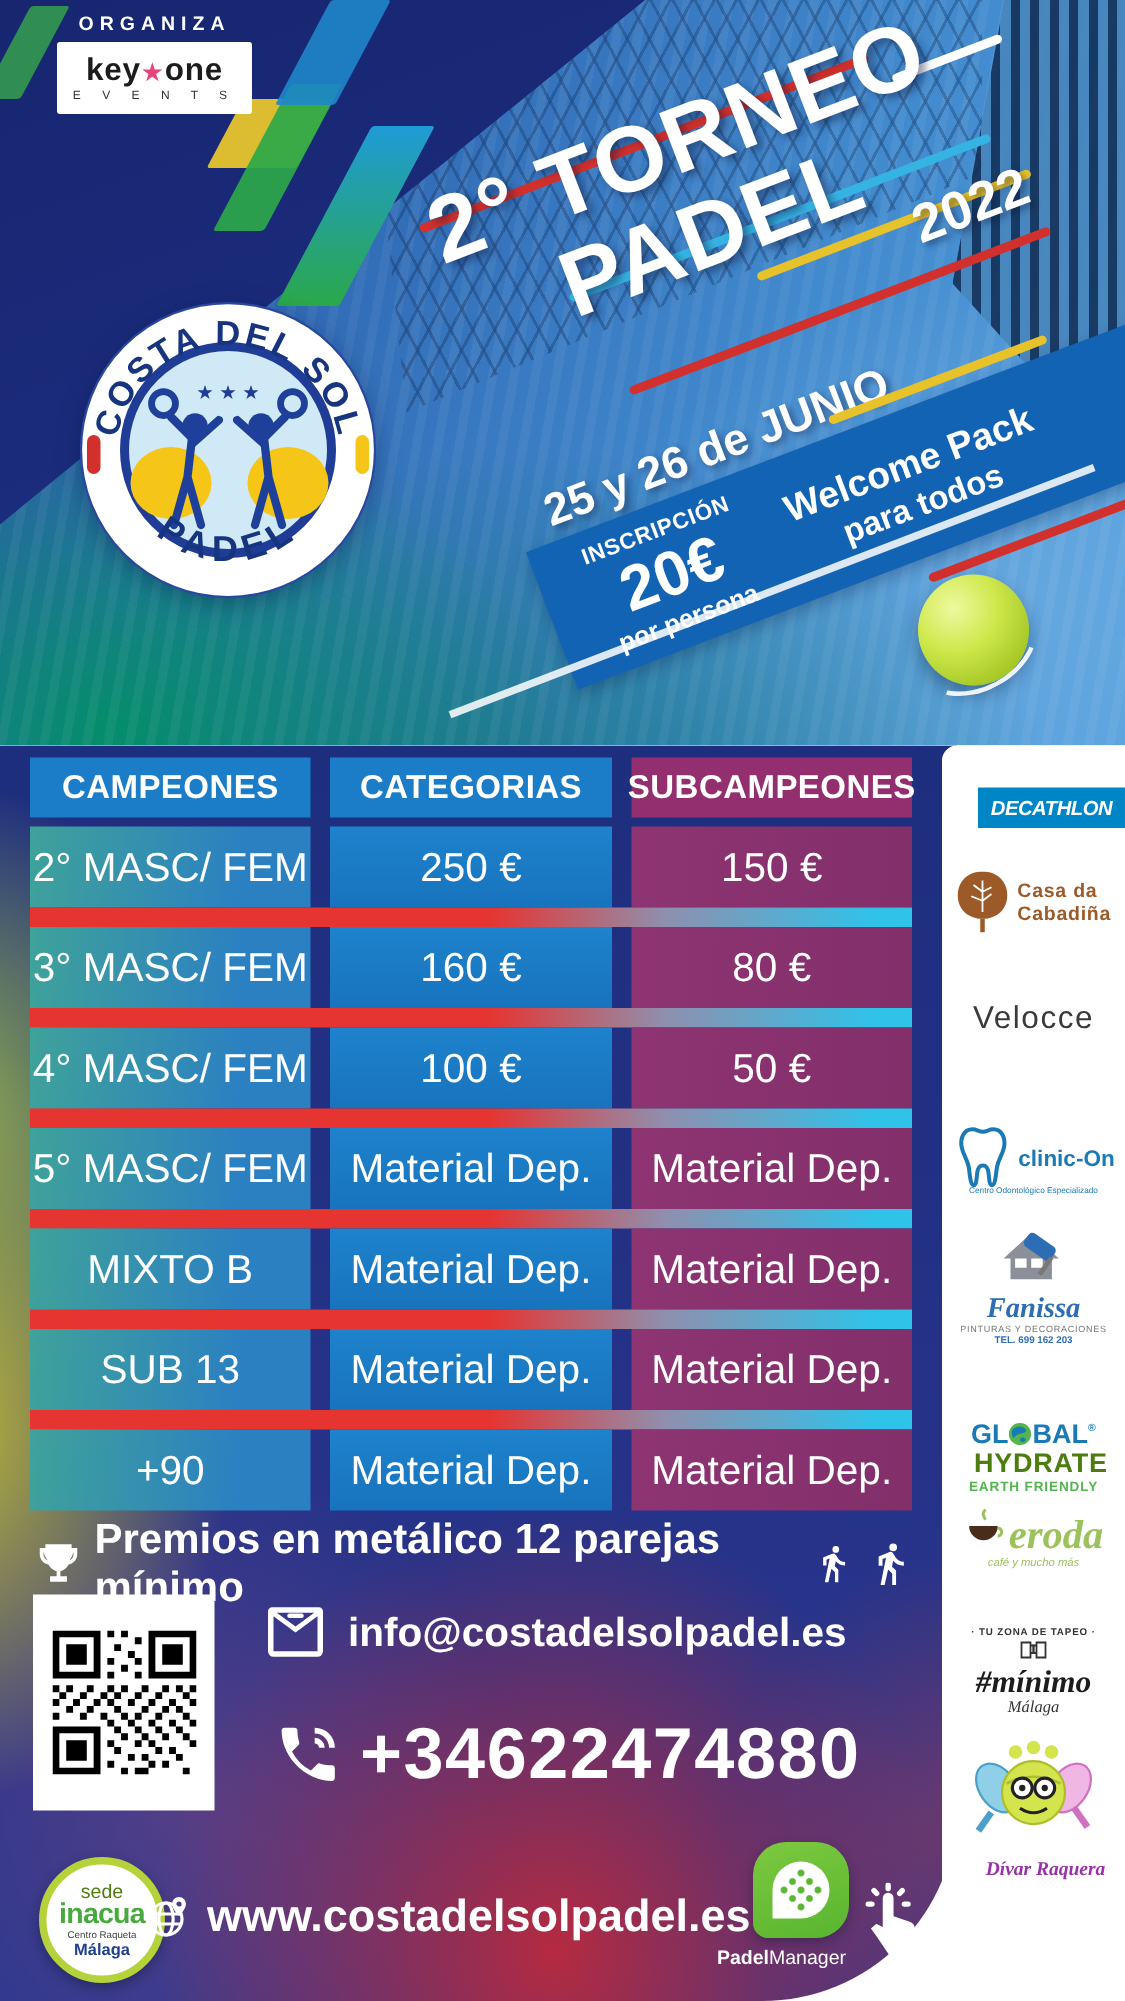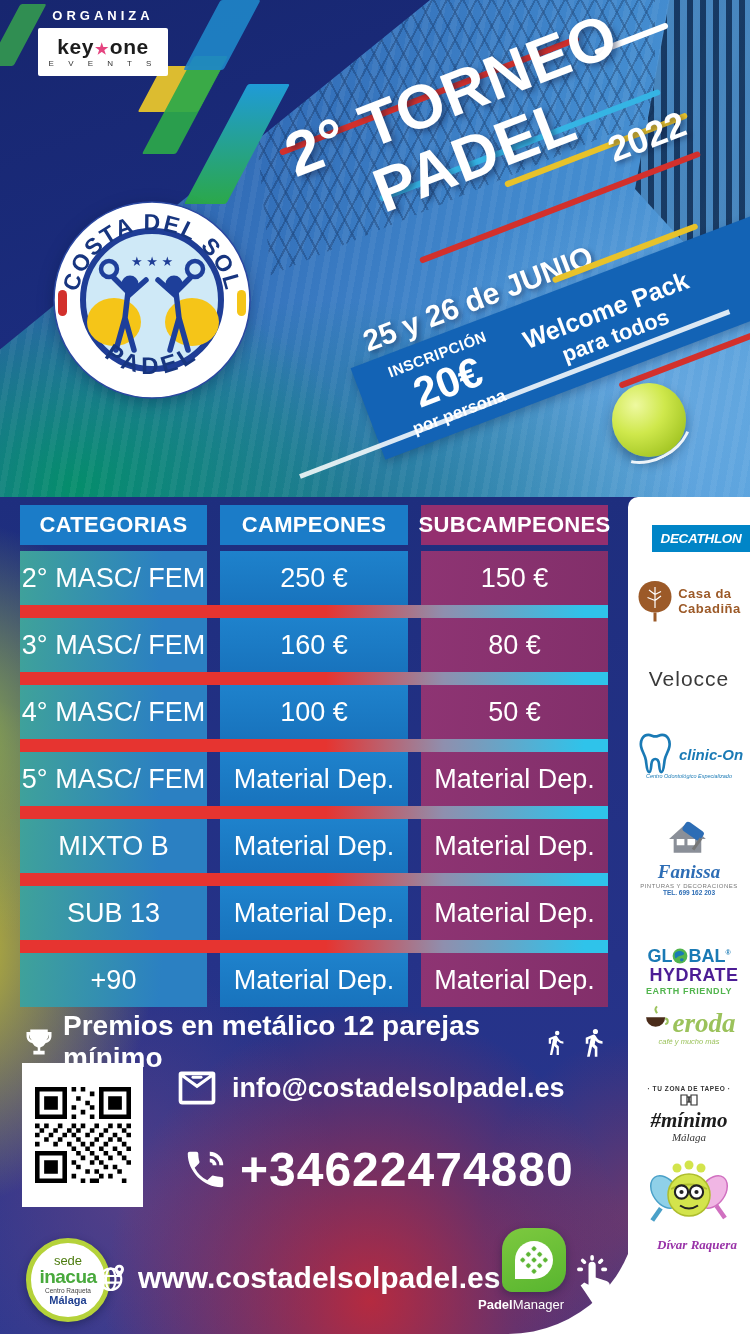--- a/index.html
+++ b/index.html
@@ -141,33 +141,33 @@
   
   .sidebar{position:absolute;left:628px;top:0;width:122px;height:837px;background:#fff;
     border-top-left-radius:10px;}
   .sp{position:absolute;left:0;width:122px;text-align:center;}
   .sp-decathlon{top:28px;margin-left:12px;}
   .dec-box{display:inline-block;background:#0085c7;color:#fff;font-weight:bold;font-style:italic;
     font-size:13.5px;padding:6px 8px;letter-spacing:-.3px;}
   .sp-casa{top:84px;display:flex;align-items:center;justify-content:center;gap:5px;}
   .casa-txt{text-align:left;font-size:13px;font-weight:bold;color:#9c5a28;line-height:1.15;letter-spacing:.5px;}
   .sp-velocce{top:170px;font-size:21px;color:#3a3a3a;letter-spacing:1px;}
-  .sp-clinic{top:234px;font-style:italic;}
+  .sp-clinic{top:252px;}
   .clinic-row{display:flex;align-items:center;justify-content:center;gap:2px;}
   .clinic-name{font-size:15px;font-weight:bold;color:#1a7ab5;}
   .clinic-tag{font-size:5.5px;color:#1a7ab5;margin-top:-4px;}
   .sp-fanissa{top:322px;}
   .fan-name{font-size:19px;font-weight:bold;font-style:italic;color:#2d6db5;
     font-family:"Liberation Serif",serif;margin-top:-2px;}
   .fan-sub{font-size:6px;color:#777;letter-spacing:.5px;}
   .fan-tel{font-size:6.5px;color:#2d6db5;font-weight:bold;}
   .sp-global{top:450px;line-height:1.05;}
   .gl-row{display:flex;align-items:center;justify-content:center;font-size:18px;font-weight:bold;color:#1a7ab5;}
   .gl-reg{font-size:7px;vertical-align:top;margin-top:-8px;}
-  .gl-h{font-size:18px;font-weight:bold;color:#4c1d95;letter-spacing:.5px;padding-left:10px;}
+  .gl-h{font-size:18px;font-weight:bold;color:#4d7c0f;letter-spacing:.5px;padding-left:10px;}
   .gl-e{font-size:9px;font-weight:bold;color:#52b54e;letter-spacing:.6px;margin-top:2px;}
   .sp-eroda{top:508px;}
   .eroda-row{display:flex;align-items:flex-end;justify-content:center;gap:2px;}
   .eroda-name{font-size:27px;font-weight:bold;font-style:italic;color:#9bc25b;
     font-family:"Liberation Serif",serif;line-height:.9;}
   .eroda-tag{font-size:7.5px;font-style:italic;color:#9bc25b;margin-top:2px;}
   .sp-llenahi{top:588px;}
   .llen-top{font-size:6.5px;font-weight:bold;color:#333;letter-spacing:.6px;}
   .llen-name{font-size:21px;font-weight:bold;font-style:italic;color:#1c1c1c;
     font-family:"Liberation Serif",serif;line-height:1;}
@@ -258,22 +258,22 @@
     </div>
 
     <div class="court-line"></div>
     <div class="ball"></div>
   </div>
 
   <div class="lower">
     <div class="lower-main">
 
       <div class="prize-table">
+        <div class="hcell hc2">CAMPEONES</div>
         <div class="hcell hc1">CATEGORIAS</div>
-        <div class="hcell hc2">CAMPEONES</div>
         <div class="hcell hc3">SUBCAMPEONES</div>
         <div class="spacer"></div>
 
         <div class="cell ccat">2° MASC/ FEM</div>
         <div class="cell ccam">250 €</div>
         <div class="cell csub">150 €</div>
         <div class="sep"></div>
 
         <div class="cell ccat">3° MASC/ FEM</div>
         <div class="cell ccam">160 €</div>

